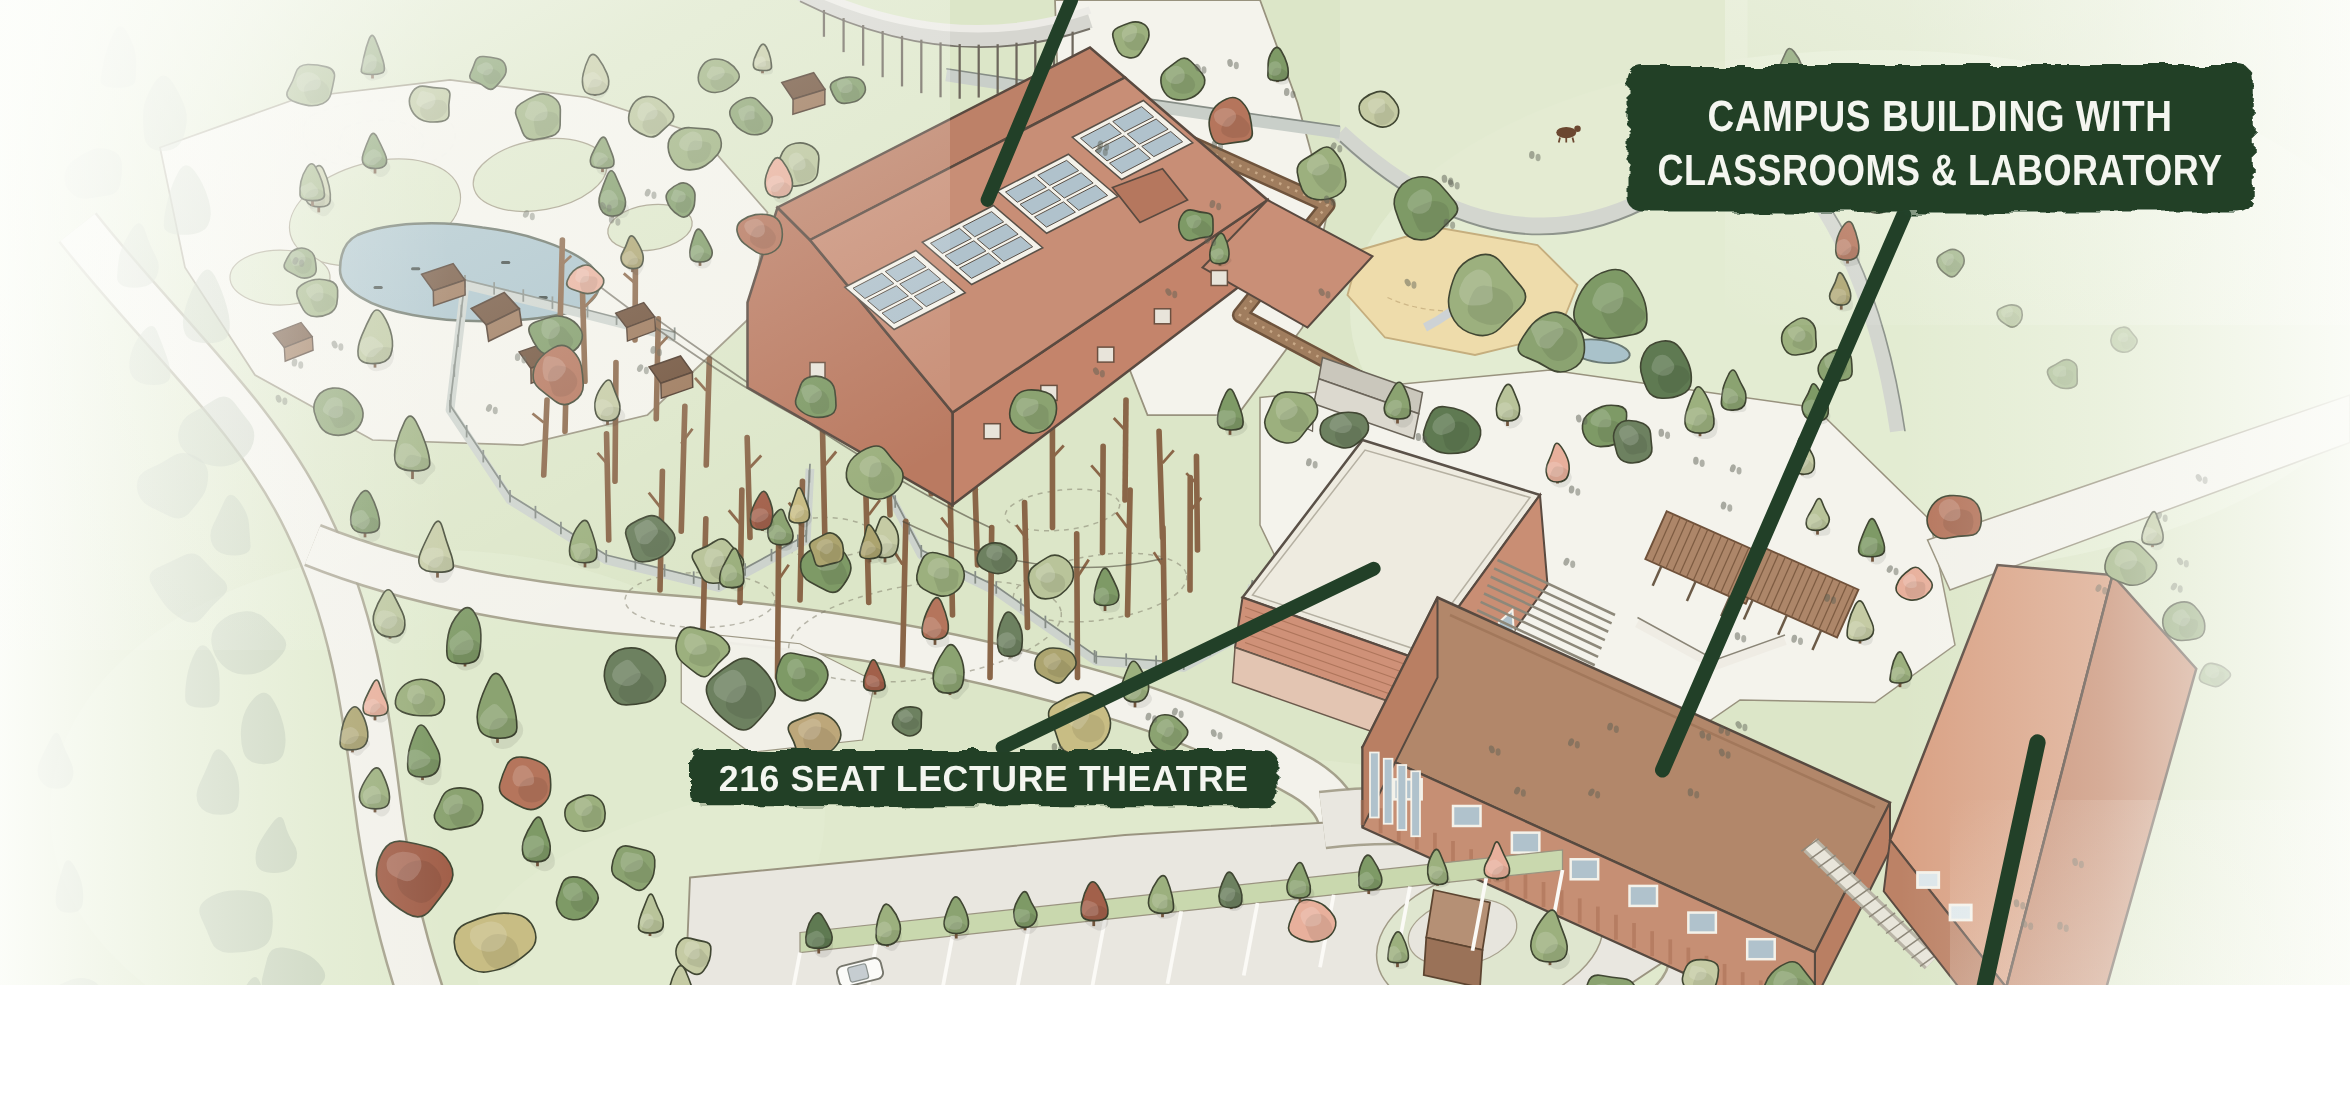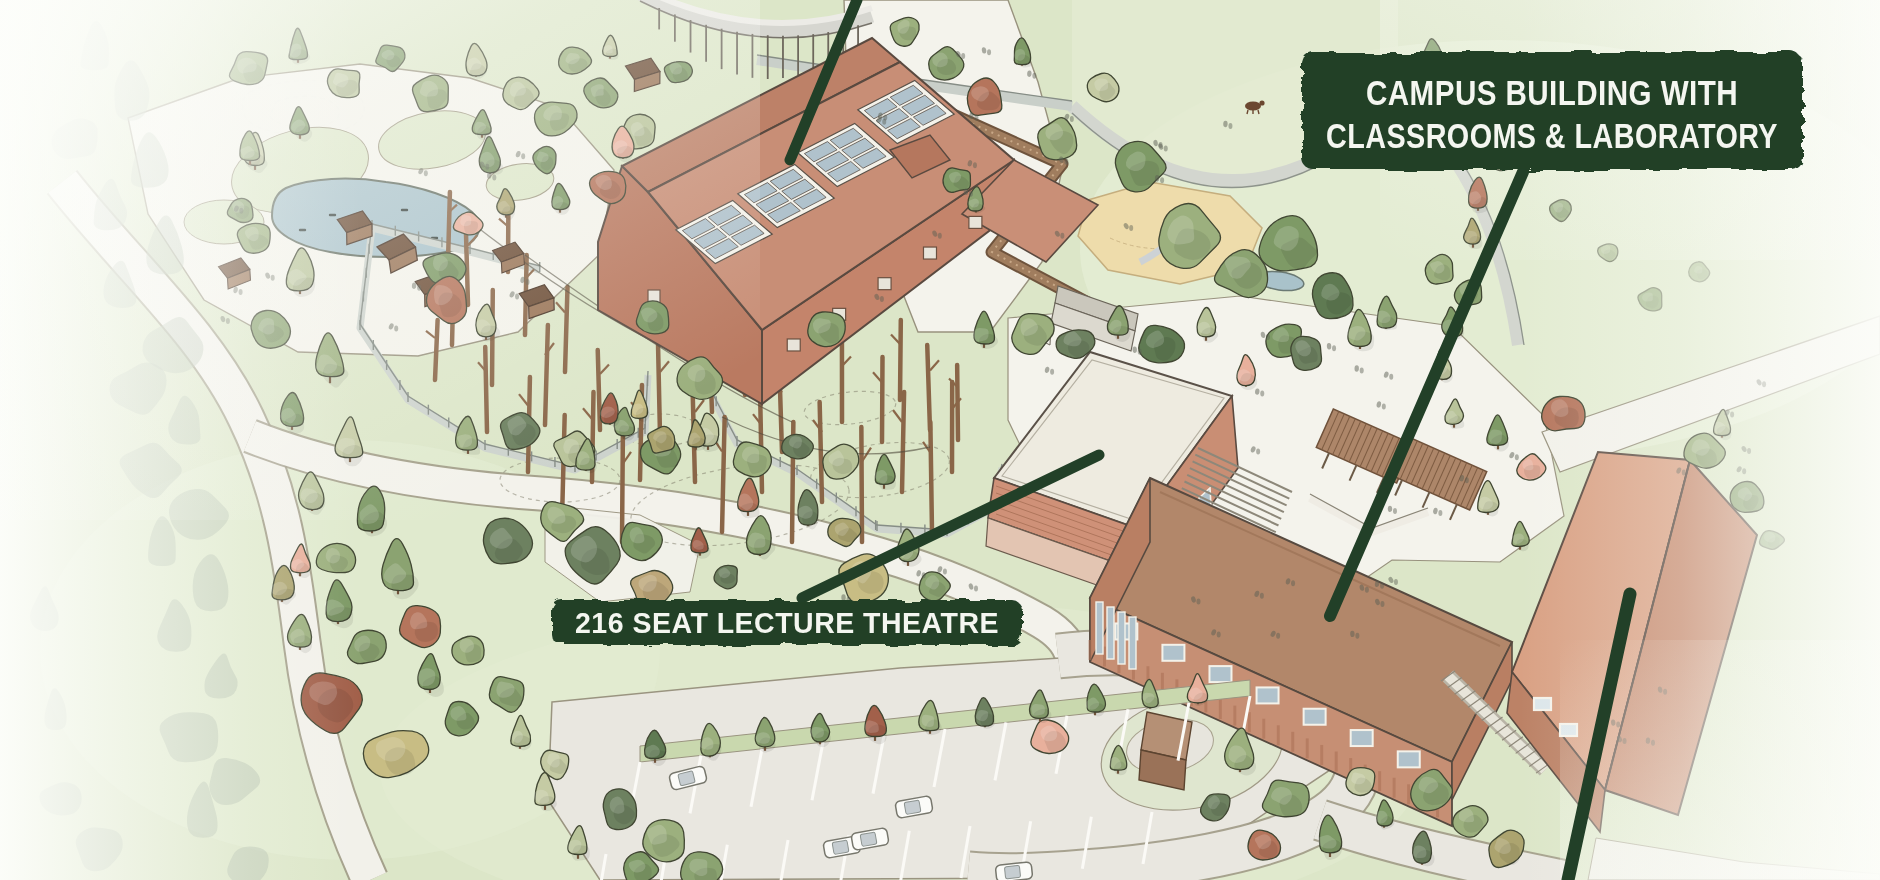--- a/index.html
+++ b/index.html
@@ -1,16 +1,16 @@
 <!DOCTYPE html>
 <html style="--label_bg: #224028; --label_text: #f4f6f0; --leader_line: #224028; --grass: #dce6c8; --grass_light: #e6eed6; --path: #f4f3ec; --road: #e9e7e0; --pond_water: #a9c2ca; --brick_wall: #c4846b; --brick_roof: #c88e76; --skylight_glass: #b0c2cc; --theatre_roof: #eeebe0; --theatre_wall: #cf9178; --campus_roof: #b2876a; --campus_wall: #c68f74; --workshop_roof_light: #d9a184; --workshop_roof_dark: #c68a6e; --timber: #ad8669; --pole_wood: #8a6648; --fence: #cdd3cd; --tree_outline: #414733; --fade: #fdfefb;"><head>
 <meta charset="utf-8">
 <style>
   html,body{margin:0;padding:0;background:#ffffff;}
-  .stage{position:relative;width:1880px;height:880px;overflow:hidden;background:#eef2e3;
+  .stage{position:relative;width:1880px;height:788px;overflow:hidden;background:#eef2e3;
          font-family:"Liberation Sans", sans-serif;}
   svg{display:block}
   .label-text{font-family:"Liberation Sans", sans-serif;font-weight:700;letter-spacing:.5px;}
 </style>
 </head>
 <body>
 
 <div class="stage">
 <svg id="scene" width="1880" height="880" viewBox="0 0 1880 880">
   <defs>

